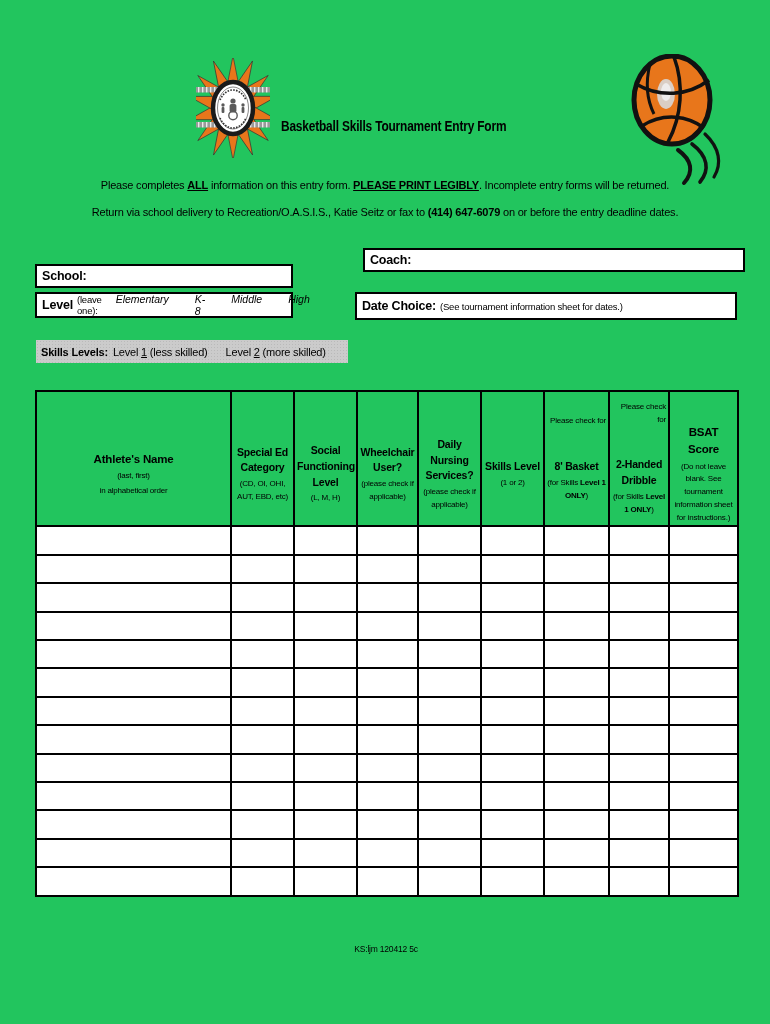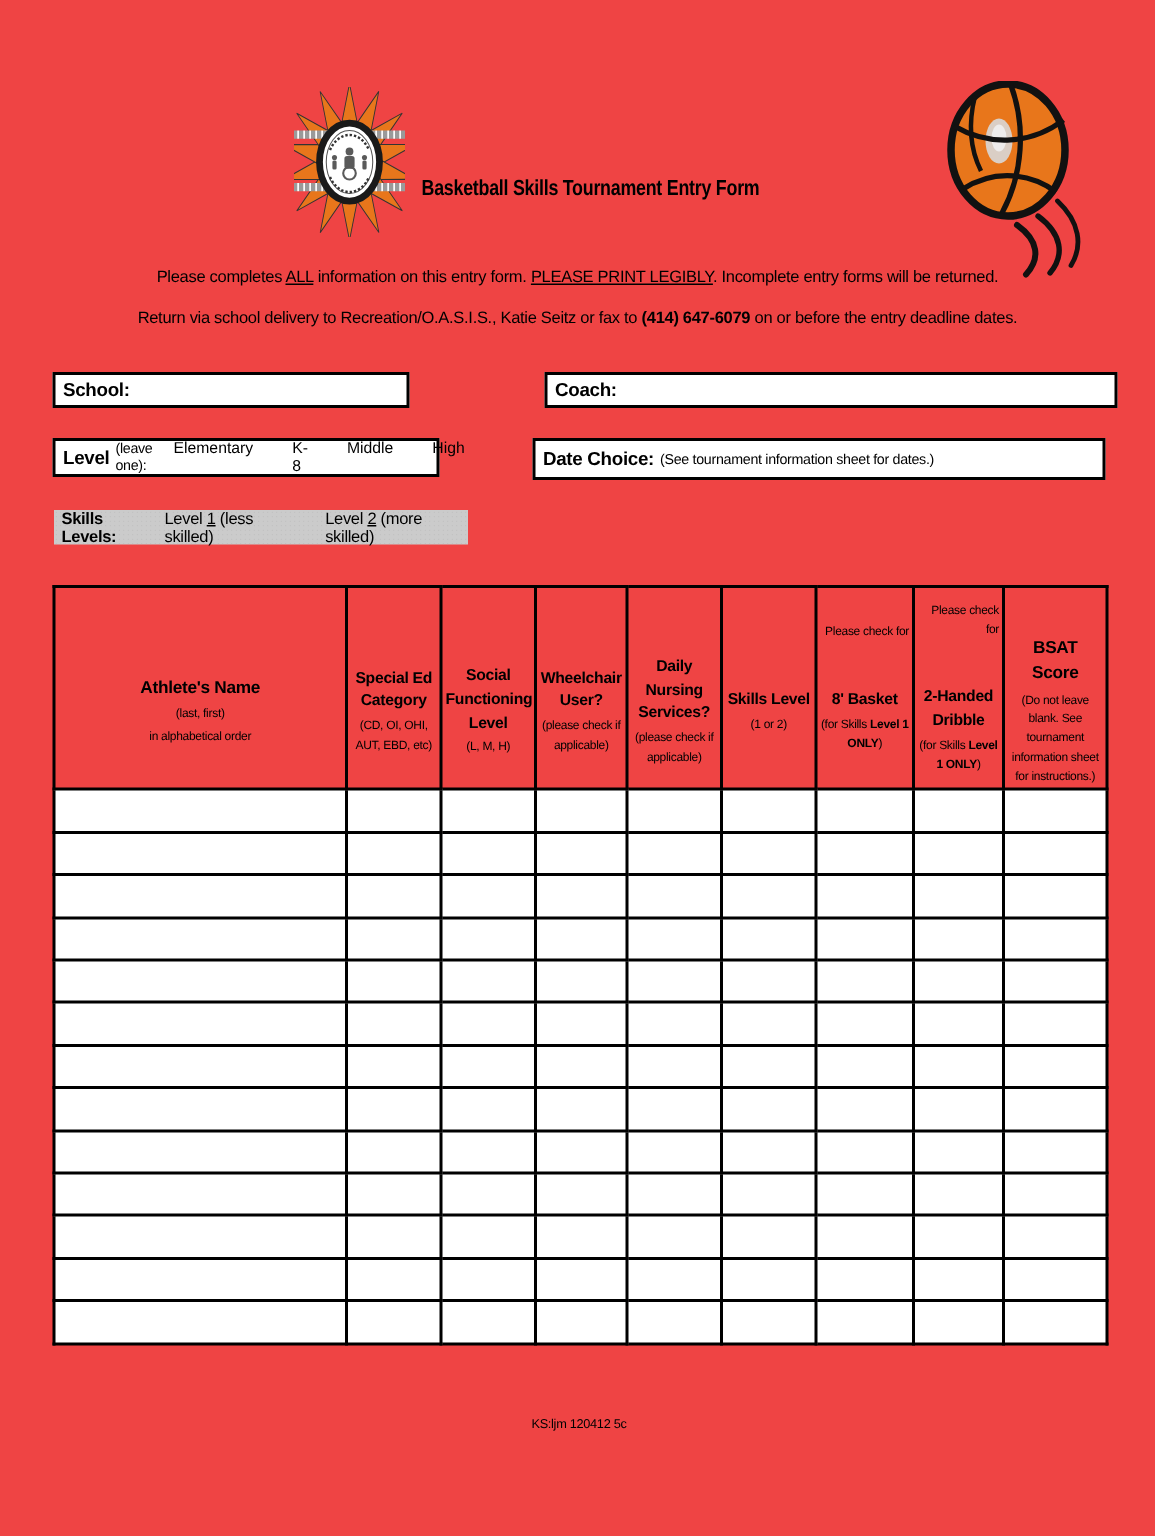--- a/index.html
+++ b/index.html
@@ -1,45 +1,45 @@
 <!DOCTYPE html>
 <html><head>
 <meta charset="utf-8">
 <style>
   html,body{margin:0;padding:0;background:#ffffff;}
-  .page{position:relative;width:770px;height:1024px;background:#ef4444;
+  .page{position:relative;width:770px;height:1024px;background:#22c55e;
         font-family:"Liberation Sans", sans-serif;color:#000;overflow:hidden;}
 
   
   .logo{position:absolute;left:196px;top:58px;width:74px;height:100px;}
   .title{position:absolute;left:281px;top:118px;font-size:14.5px;font-weight:bold;
          white-space:nowrap;transform:scaleX(.82);transform-origin:left center;
          letter-spacing:-.2px;}
   .ball{position:absolute;left:630px;top:54px;width:94px;height:134px;}
 
   
   .instructions{position:absolute;left:0;top:172px;width:770px;text-align:center;
                 font-size:11px;line-height:27px;letter-spacing:-.2px;}
-  .bu{font-weight:normal;text-decoration:underline;}
+  .bu{font-weight:bold;text-decoration:underline;}
   .b{font-weight:bold;}
 
   
   .fieldbox{position:absolute;border:2px solid #000;background:#fff;
             font-size:12px;display:flex;align-items:center;padding:0 5px;box-sizing:border-box;}
-  .box-school{left:35px;top:248px;width:238px;height:24px;text-align:center;}
+  .box-school{left:35px;top:264px;width:258px;height:24px;text-align:center;}
   .box-coach{left:363px;top:248px;width:382px;height:24px;}
   .box-level{left:35px;top:292px;width:258px;height:26px;}
   .box-date{left:355px;top:292px;width:382px;height:28px;}
   .flabel{font-weight:bold;font-size:12.5px;letter-spacing:-.2px;}
   .fhint{font-size:9.5px;margin-left:4px;letter-spacing:-.2px;}
-  .lvl-opts{display:flex;margin-left:14px;gap:0;font-size:10.5px;}
+  .lvl-opts{display:flex;margin-left:14px;gap:0;font-size:10.5px;font-style:italic;}
   .lvl-opt{margin-right:26px;cursor:pointer;}
 
   
-  .skills{position:absolute;left:36px;top:340px;width:276px;height:23px;
+  .skills{position:absolute;left:36px;top:340px;width:312px;height:23px;
           background-color:#cbcbcb;
           background-image:radial-gradient(#b9b9b9 22%, rgba(0,0,0,0) 24%);
           background-size:3px 3px;
           font-size:11px;display:flex;align-items:center;padding-left:5px;
           box-sizing:border-box;letter-spacing:-.2px;}
   .skills .b{margin-right:5px;}
   .u{text-decoration:underline;}
   .gap{display:inline-block;width:18px;}
 
   

